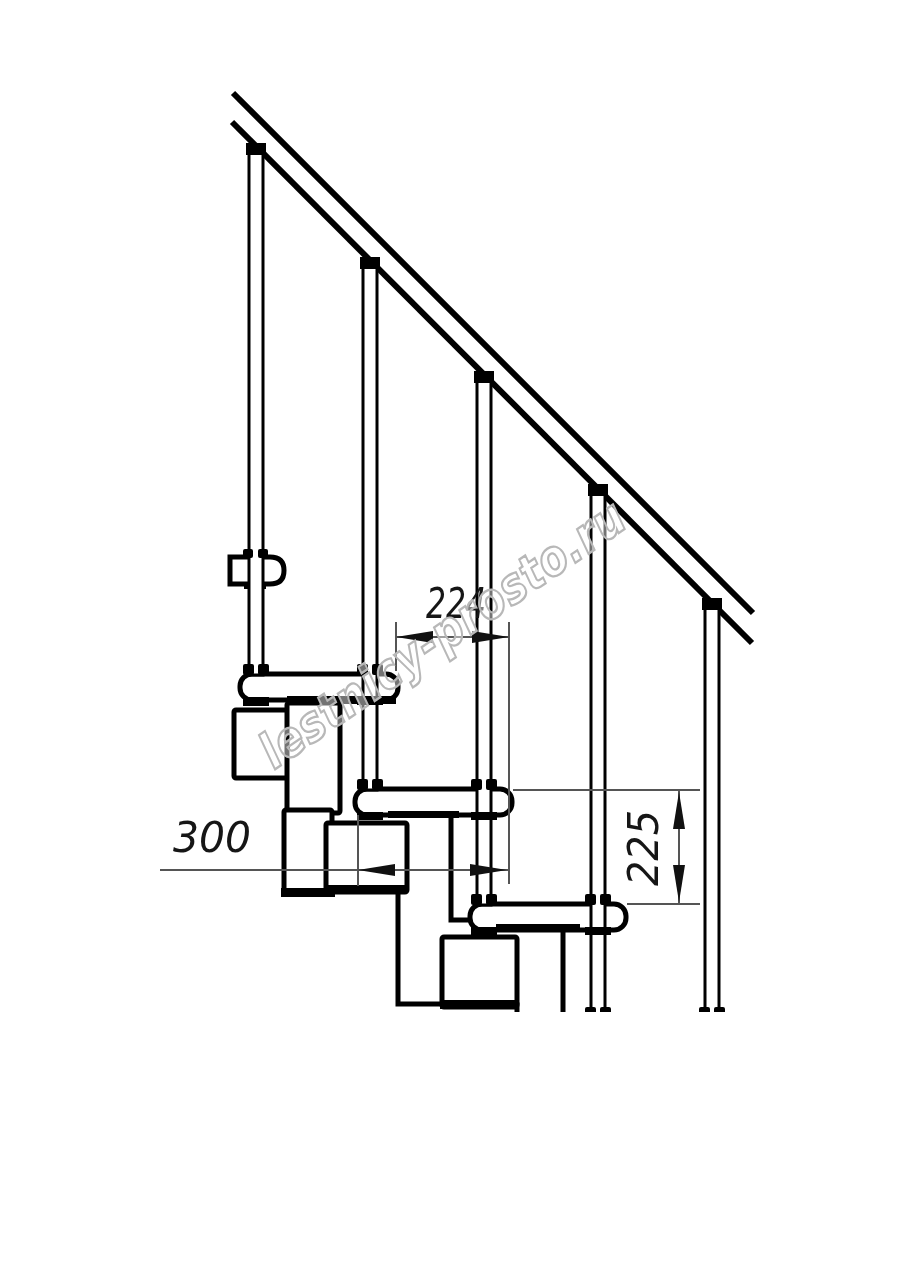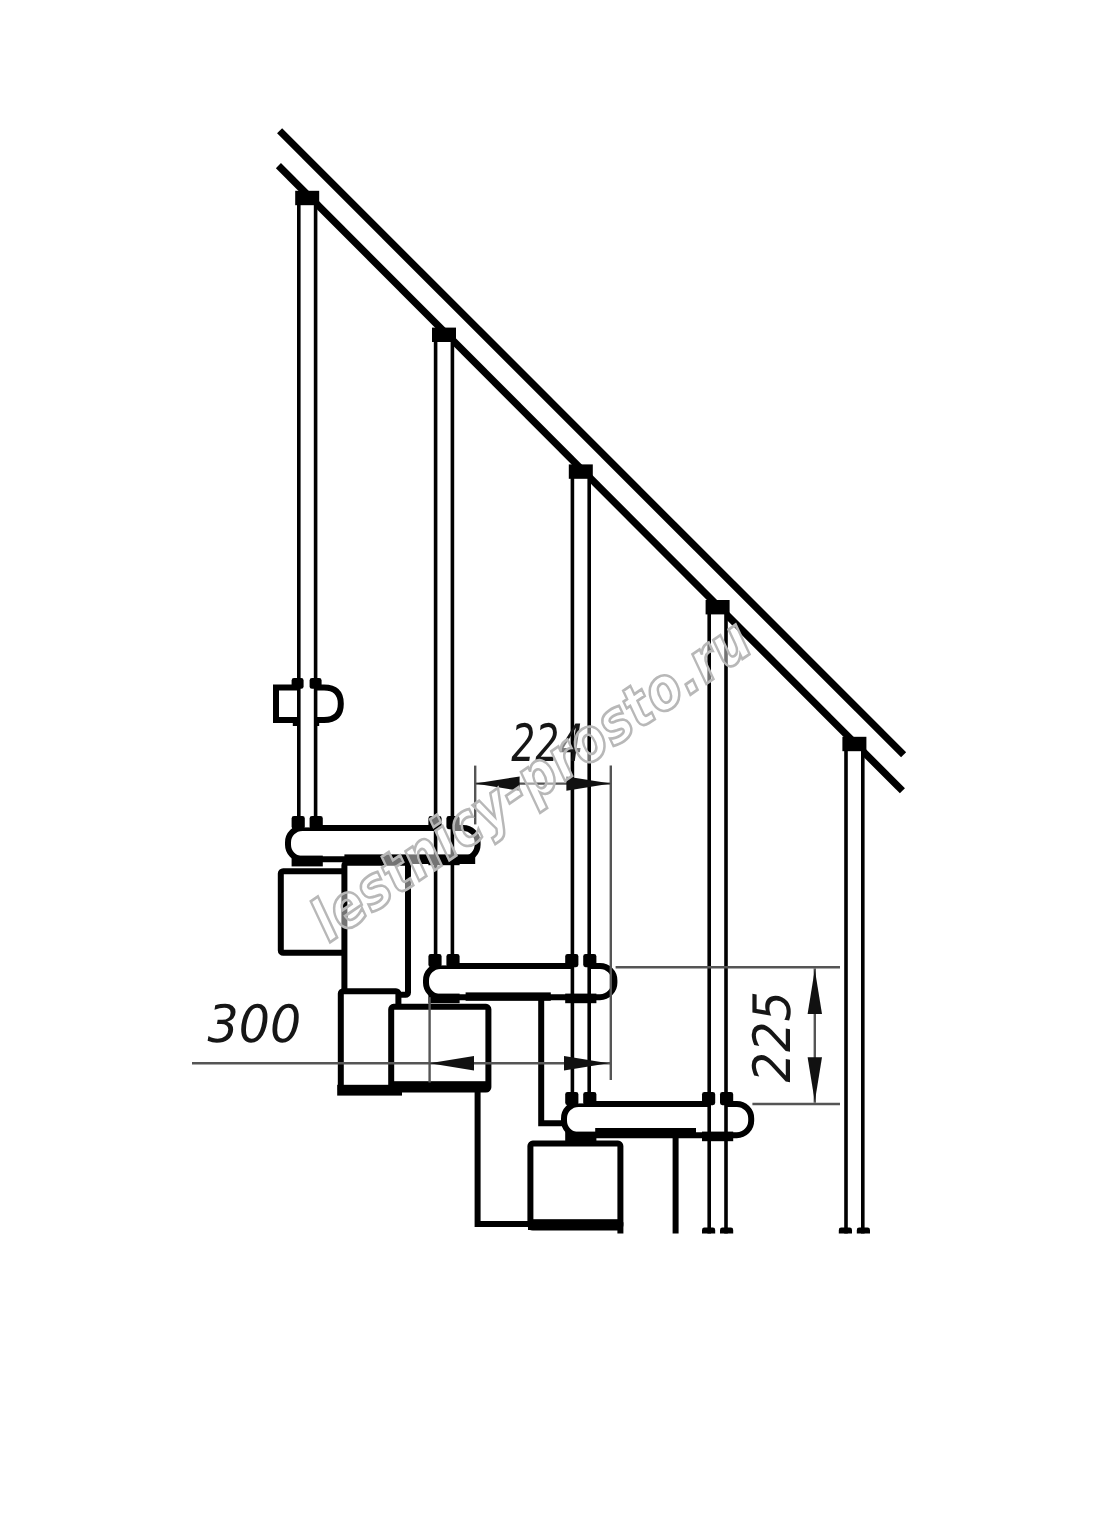--- a/index.html
+++ b/index.html
@@ -1,19 +1,19 @@
 <!DOCTYPE html>
 <html><head>
 <meta charset="utf-8">
 <style>
   html,body{margin:0;padding:0;background:#ffffff;}
   .canvas{
     position:relative;
     width:914px;height:1012px;
-    margin:16px auto;
+    margin:0 auto;
     background:#ffffff;
     overflow:hidden;
     font-family:"DejaVu Sans",sans-serif;
   }
   svg{display:block;width:914px;height:1280px;}
   .dim-text{
     font-family:"DejaVu Sans",sans-serif;
     font-style:italic;
     font-size:43px;
     fill:#161616;

